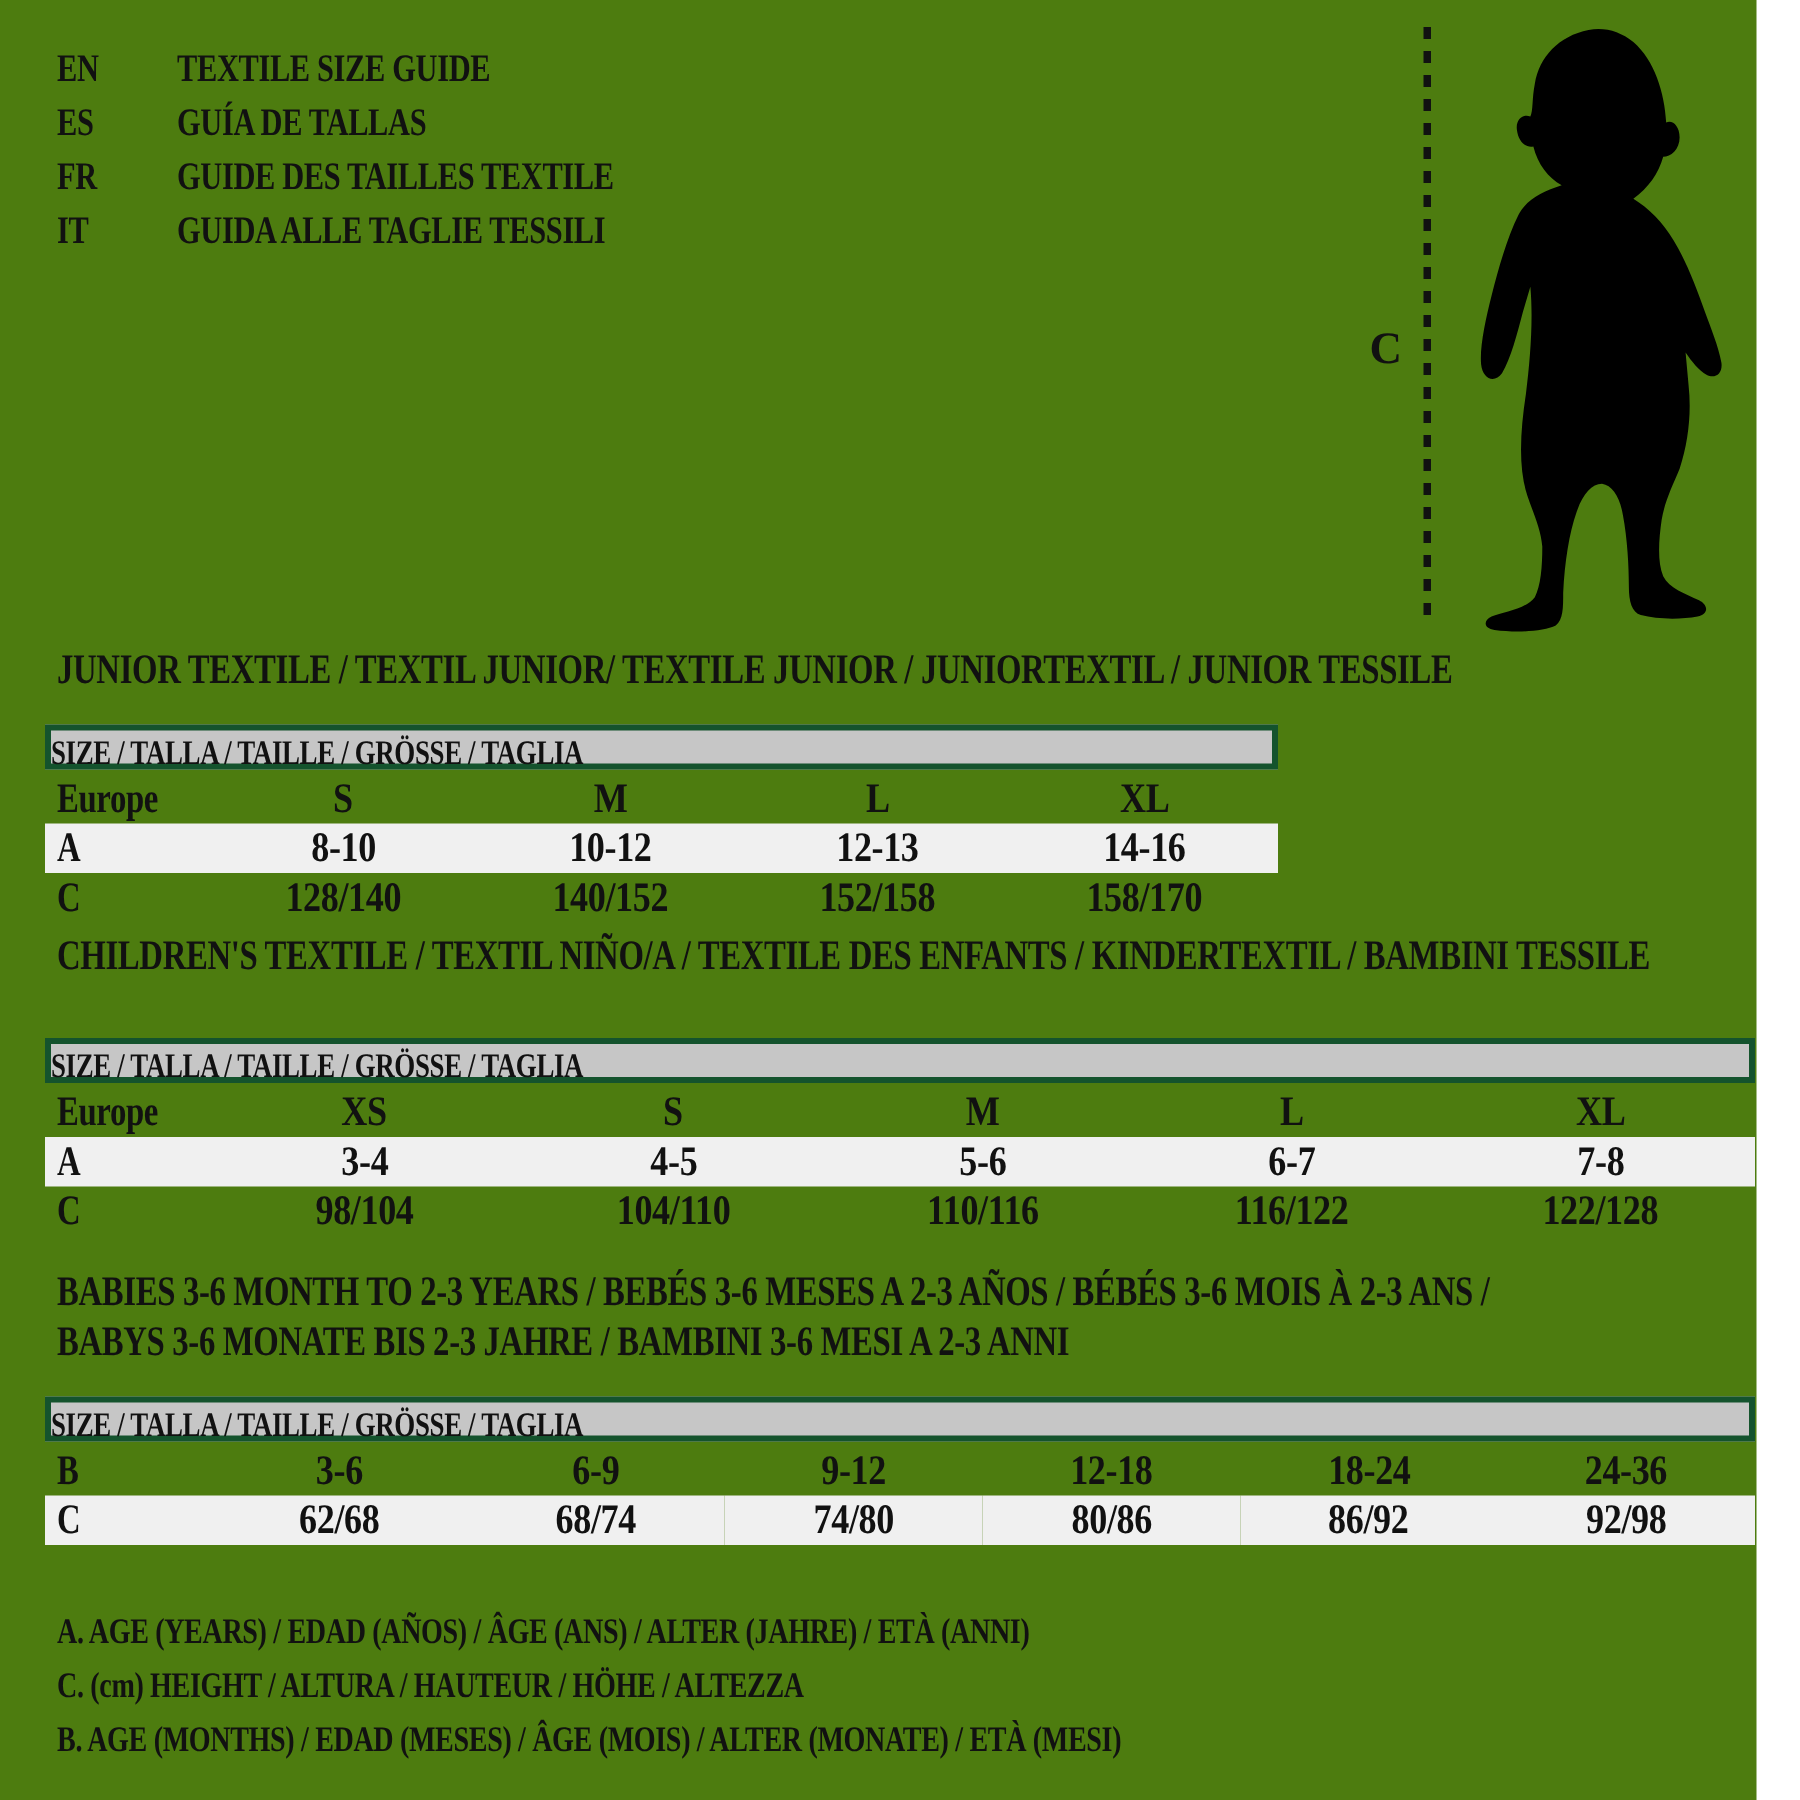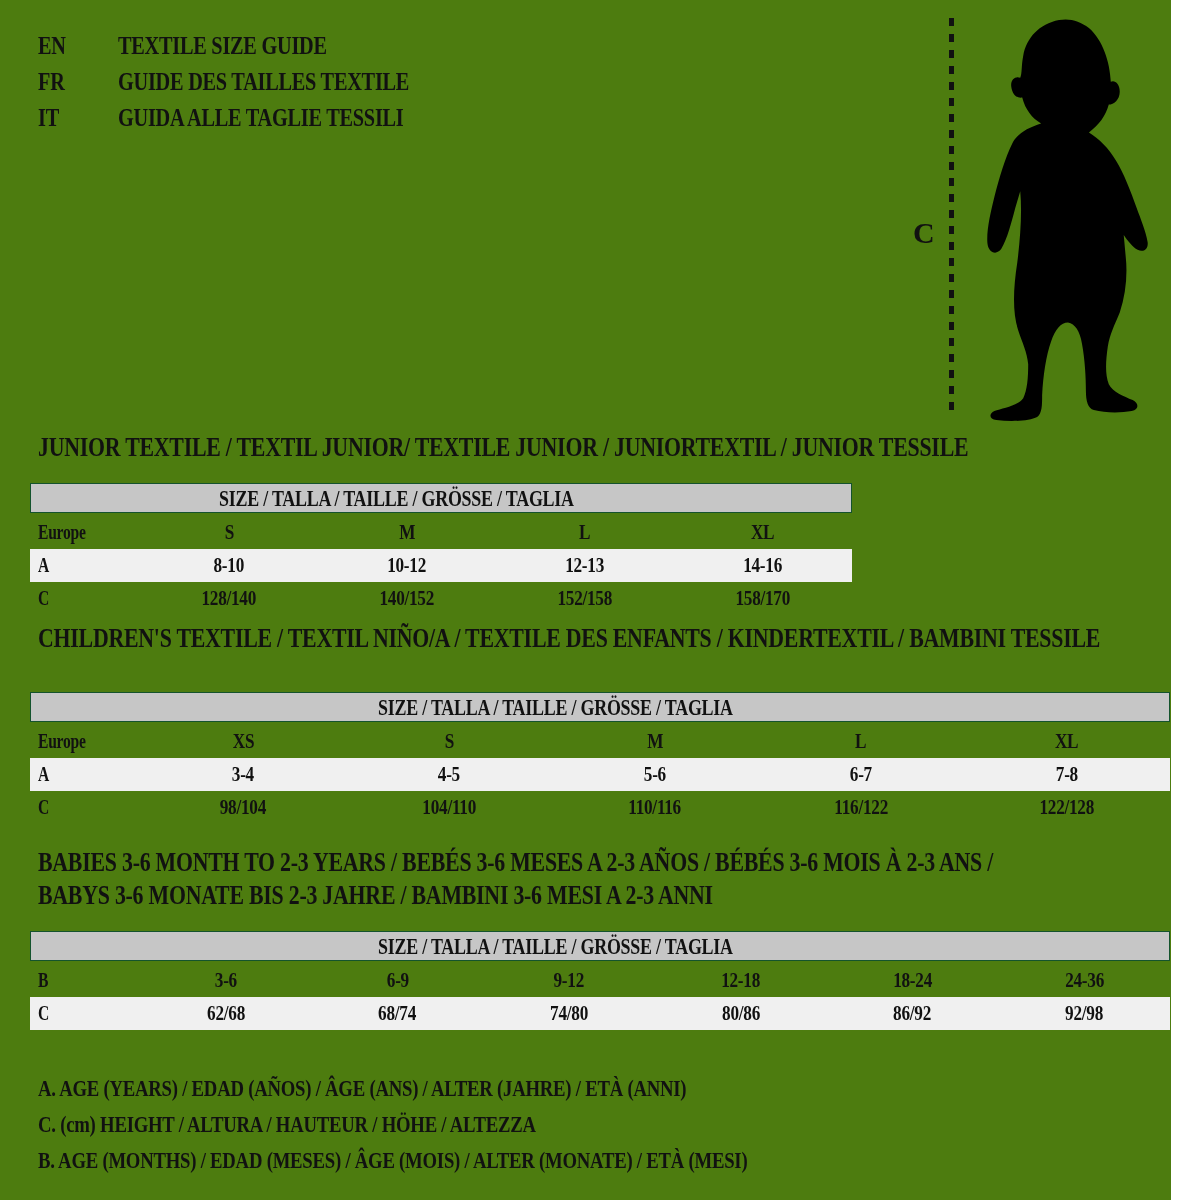--- a/index.html
+++ b/index.html
@@ -32,45 +32,48 @@
   .height-label { position: absolute; left: 8px; top: 206px; font-size: 30px; }
   .silhouette { position: absolute; left: 68px; top: 6px; }
 
   
   .heading { position: absolute; left: 38px; font-size: 28px; line-height: 27px; }
 
   
   .tbl { position: absolute; left: 30px; }
   .size-bar {
     height: 30px; line-height: 30px; background: #c6c6c6;
-    border: 1px solid #14532d; padding-left: 10px; font-size: 23px;
+    border: 4px solid #14532d; font-size: 23px;
     margin-bottom: 3px;
-    text-align: center;
   }
   table { border-collapse: collapse; table-layout: fixed; width: 100%; }
-  td { height: 33px; text-align: center; font-size: 20px; vertical-align: middle; margin-left: 10px; }
+  td { height: 33px; text-align: center; font-size: 28px; vertical-align: middle; margin-left: 10px; }
   td.lbl { text-align: left; padding-left: 8px; }
   tr.alt { background: #f0f0f0; }
   .w-junior { width: 822px; }
   .w-wide { width: 1140px; }
   col.lblcol { width: 110px; }
 
   
   .legend { position: absolute; left: 38px; top: 1070px; }
   .legend-line { height: 36px; font-size: 24px; display: flex; align-items: center; }
 </style>
 </head>
 <body>
 
 <div class="page">
 
   <div class="lang-list">
     <div class="lang-row">
       <span class="lang-code"><span class="cx">EN</span></span>
       <span><span class="cx">TEXTILE SIZE GUIDE</span></span>
+    </div>
+    <div class="lang-row">
+      <span class="lang-code"><span class="cx">ES</span></span>
+      <span><span class="cx">GUÍA DE TALLAS</span></span>
     </div>
     <div class="lang-row">
       <span class="lang-code"><span class="cx">FR</span></span>
       <span><span class="cx">GUIDE DES TAILLES TEXTILE</span></span>
     </div>
     <div class="lang-row">
       <span class="lang-code"><span class="cx">IT</span></span>
       <span><span class="cx">GUIDA ALLE TAGLIE TESSILI</span></span>
     </div>
   </div>

